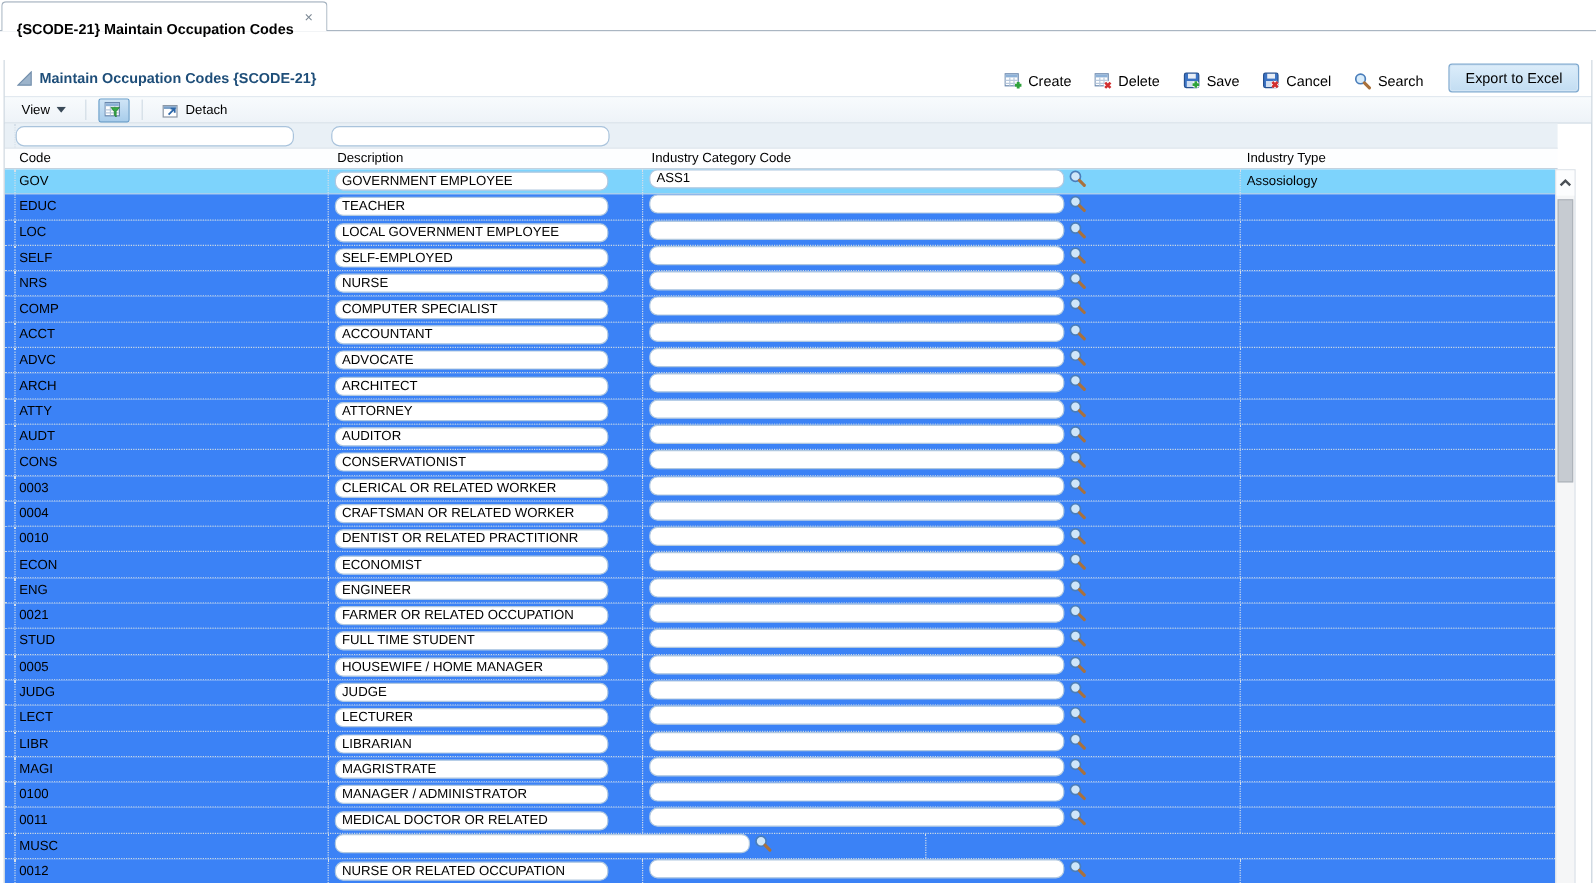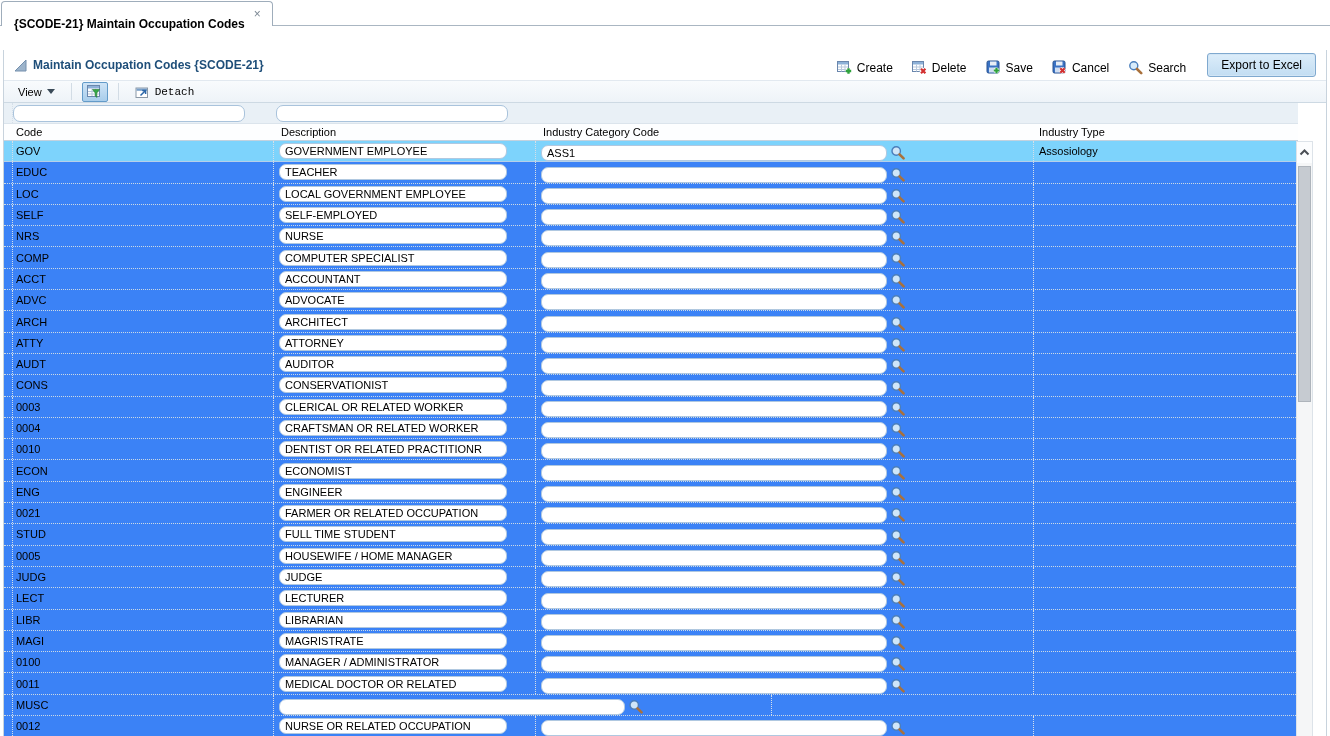--- a/index.html
+++ b/index.html
@@ -28,39 +28,39 @@
                box-shadow:0 0 0 1px #d2e5f5 inset; font-family:inherit; }
 
   
   .toolbar { height:23px; display:flex; align-items:center; padding:0 8px; gap:10px;
              background:linear-gradient(#f8fbfd,#eef3f8); border-top:1px solid #e2e9f0; border-bottom:1px solid #cdd9e3; }
   .view-menu { display:flex; align-items:center; gap:5px; padding:2px 6px; cursor:pointer; }
   .tb-sep { width:1px; height:17px; background:#d2dce5; }
   .tool-toggle { width:26px; height:20px; display:flex; align-items:center; justify-content:center; cursor:pointer;
                  background:linear-gradient(#cfe4f6,#a8cdeb); border:1px solid #639bc9; border-radius:2px; }
   .detach-btn { display:flex; align-items:center; gap:5px; padding:2px 6px; cursor:pointer; background:none; border:none;
-                font-family:Liberation Mono, monospace; font-size:11px; }
+                font-family:Liberation Sans, sans-serif; font-size:11px; }
 
   
   .table-region { position:relative; height:655px; }
   .grid { width:1294px; }
   .filter-row { height:21px; display:flex; align-items:center; background:#e9f0f6; border-bottom:1px solid #dbe4ec; }
   .filter-input { height:17px; border:1px solid #a9c3dc; border-radius:7px; background:#fff;
                   font-family:inherit; font-size:11px; padding:0 5px; }
   .colhead-row { height:17px; display:flex; align-items:center; background:#fdfeff; border-bottom:1px solid #c3d2df; }
   .colhead { font-size:11px; color:#000; height:100%; display:flex; align-items:center; cursor:pointer; }
 
   .rows { height:617px; overflow:hidden; }
   .trow { height:21.31px; display:flex; align-items:center; border-bottom:1px dotted #ccd9e4; background:#3b82f6; }
   .trow.selected { background:#7dd3fc; border-bottom:1px solid #b6cfe8; }
 
   .c-edge  { width:9px;  height:100%; border-right:1px dotted #d5dfe9; flex:none; }
   .c-code  { width:261px; height:100%; display:flex; align-items:center; padding-left:3px; border-right:1px dotted #d5dfe9; flex:none; }
   .c-desc  { width:262px; height:100%; display:flex; align-items:center; border-right:1px dotted #d5dfe9; flex:none; }
-  .c-icc   { width:498px; height:100%; display:flex; align-items:flex-end; border-right:1px dotted #d5dfe9; flex:none; }
+  .c-icc   { width:498px; height:100%; display:flex; align-items:flex-start; border-right:1px dotted #d5dfe9; flex:none; }
   .c-itype { flex:1; height:100%; display:flex; align-items:center; padding-left:5px; }
 
   .cell-input { height:16px; border:1px solid #b0c8e0; border-radius:7px; background:#fff;
                 font-family:inherit; font-size:11px; padding:0 5px; }
   .desc-input { width:228px; margin-left:5px; }
   .icc-input  { width:346px; margin-left:5px; }
   .lookup { width:16px; height:16px; margin-left:3px; cursor:pointer; flex:none; }
 
   
   .h-code { padding-left:12px; width:270px; }

